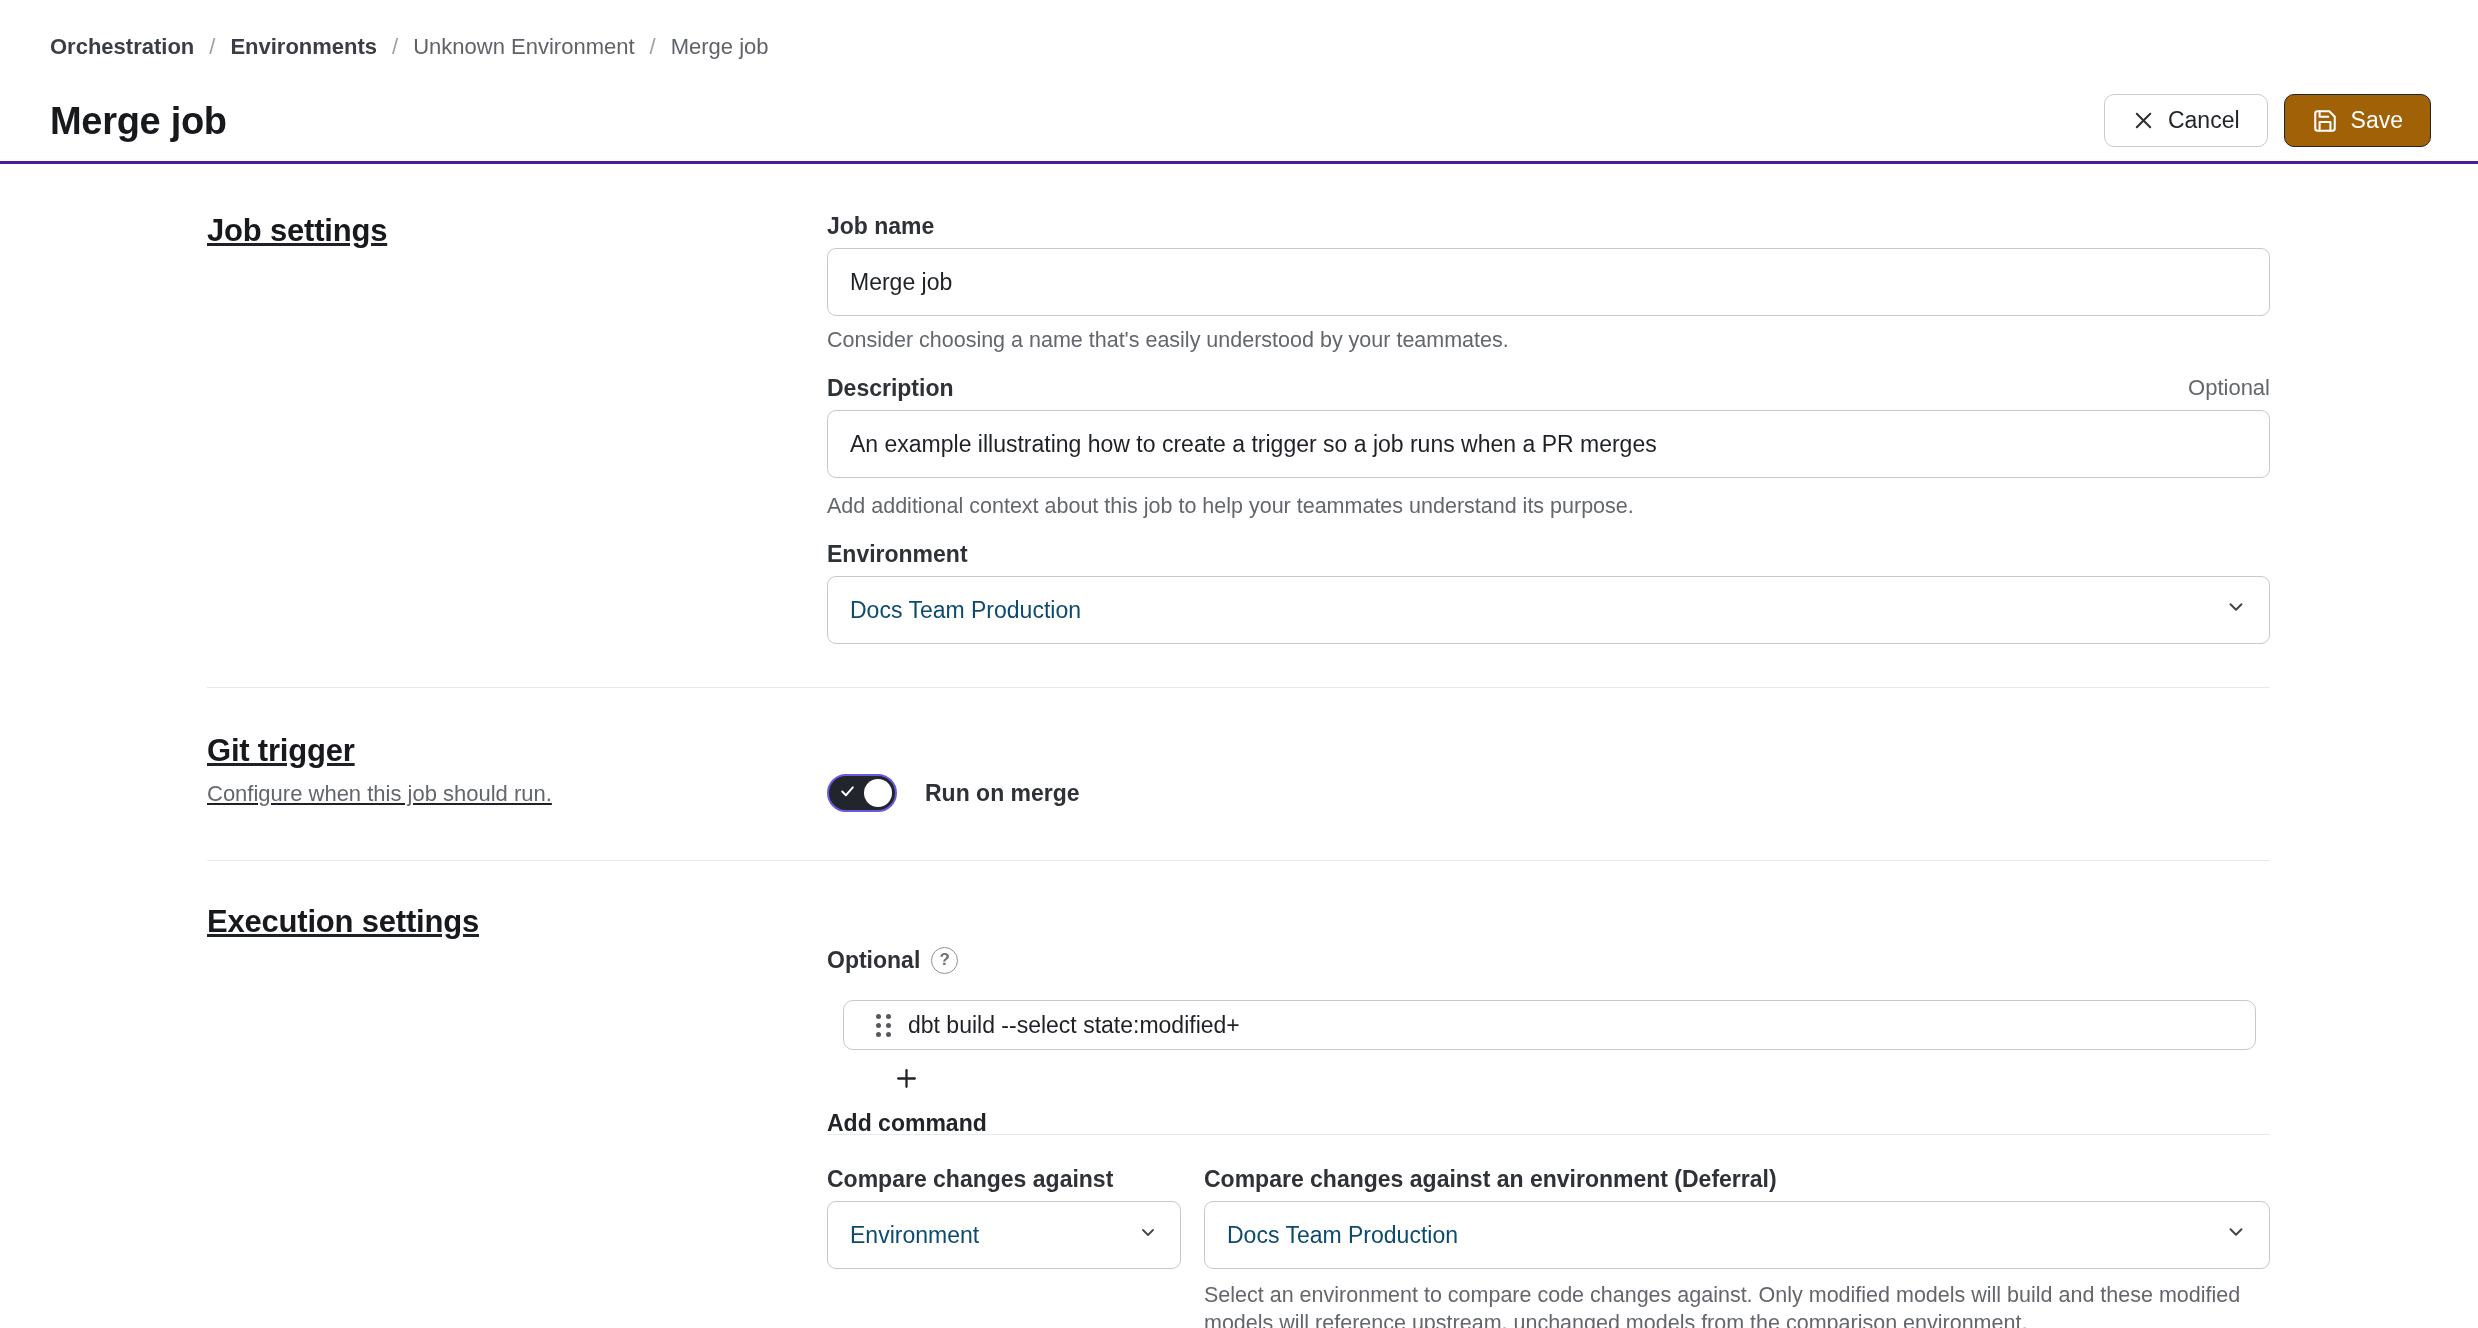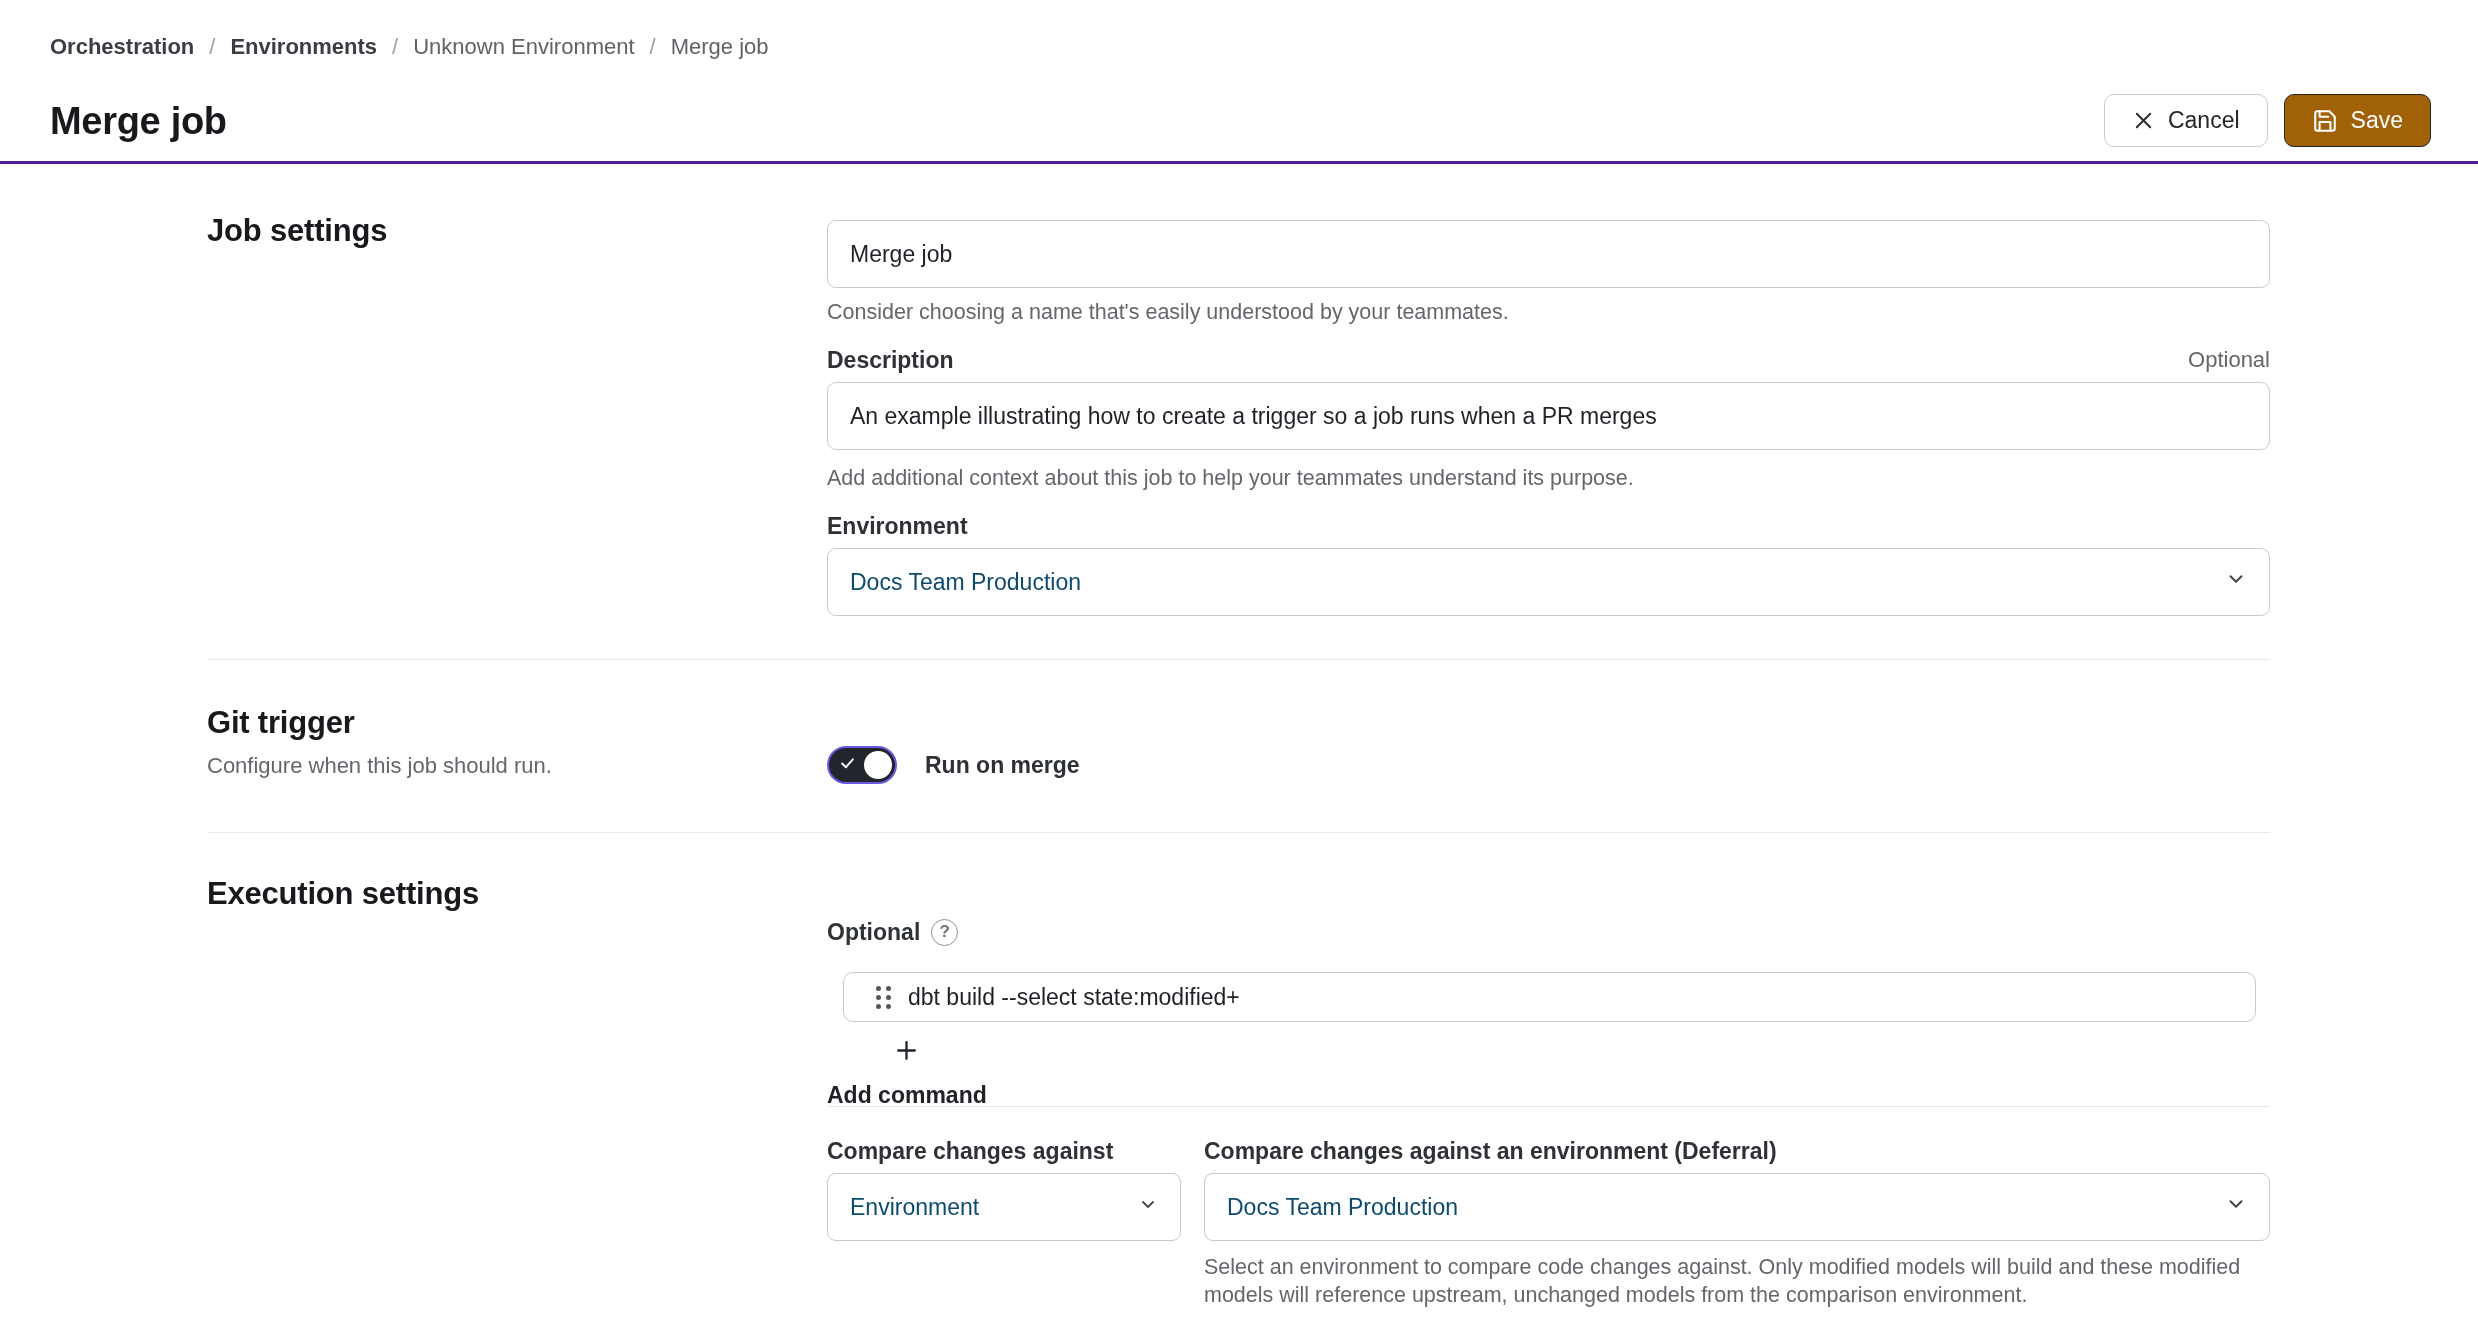--- a/index.html
+++ b/index.html
@@ -16,21 +16,21 @@
   .page-title { font-size:38px; line-height:46px; font-weight:700; color:#17191d; letter-spacing:-0.3px; }
   .btns { display:flex; gap:16px; }
   .btn { height:53px; border-radius:10px; display:inline-flex; align-items:center; gap:13px;
          font-size:23px; font-weight:400; padding:0 27px; cursor:pointer; }
   .btn-cancel { background:#ffffff; border:1.5px solid #c9cbce; color:#222529; }
   .btn-save   { background:#a16207; border:1.5px solid #212429; color:#ffffff; }
   .btn svg { display:block; }
 
   
   .section { display:flex; padding-left:207px; }
-  .aside   { width:620px; flex:none; }
+  .aside   { width:620px; flex:none;text-decoration:underline; }
   .formcol { width:1443px; flex:none; }
   .sec-heading { font-size:31px; line-height:38px; font-weight:700; color:#17191d; letter-spacing:-0.2px; }
   .aside-sub { margin-top:10px; font-size:22px; line-height:28px; color:#63666b; }
   .divider { height:1px; background:#e7e8ea; margin-left:207px; width:2063px; }
   .divider-inner { height:1px; background:#e7e8ea; width:100%; }
 
   .sec-job { padding-top:48px; padding-bottom:43px; }
   .sec-git { padding-top:44px; padding-bottom:48px; }
   .sec-git .formcol { padding-top:42px; }
   .sec-exec { padding-top:42px; }
@@ -125,20 +125,21 @@
     </div>
   </div>
 </div>
 
 <div class="section sec-job">
   <div class="aside">
     <div class="sec-heading">Job settings</div>
   </div>
   <div class="formcol">
     <div class="field">
+      <div class="field-label">Job name</div>
       <input class="text-input" type="text" value="Merge job" style="">
       <div class="helper">Consider choosing a name that's easily understood by your teammates.</div>
     </div>
 
     <div class="field">
       <div class="label-row">
         <div class="field-label">Description</div>
         <div class="optional">Optional</div>
       </div>
       <textarea class="textarea" style="">An example illustrating how to create a trigger so a job runs when a PR merges</textarea>

